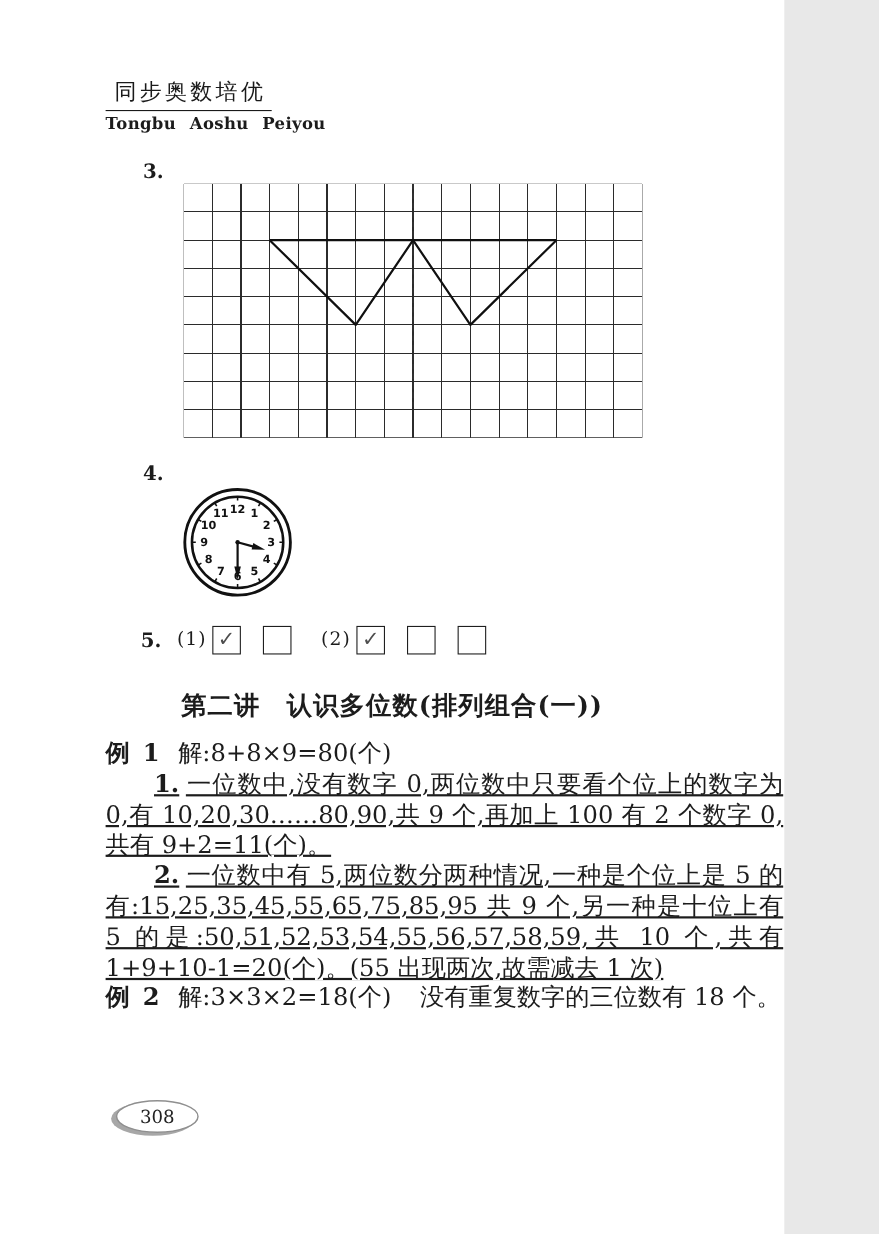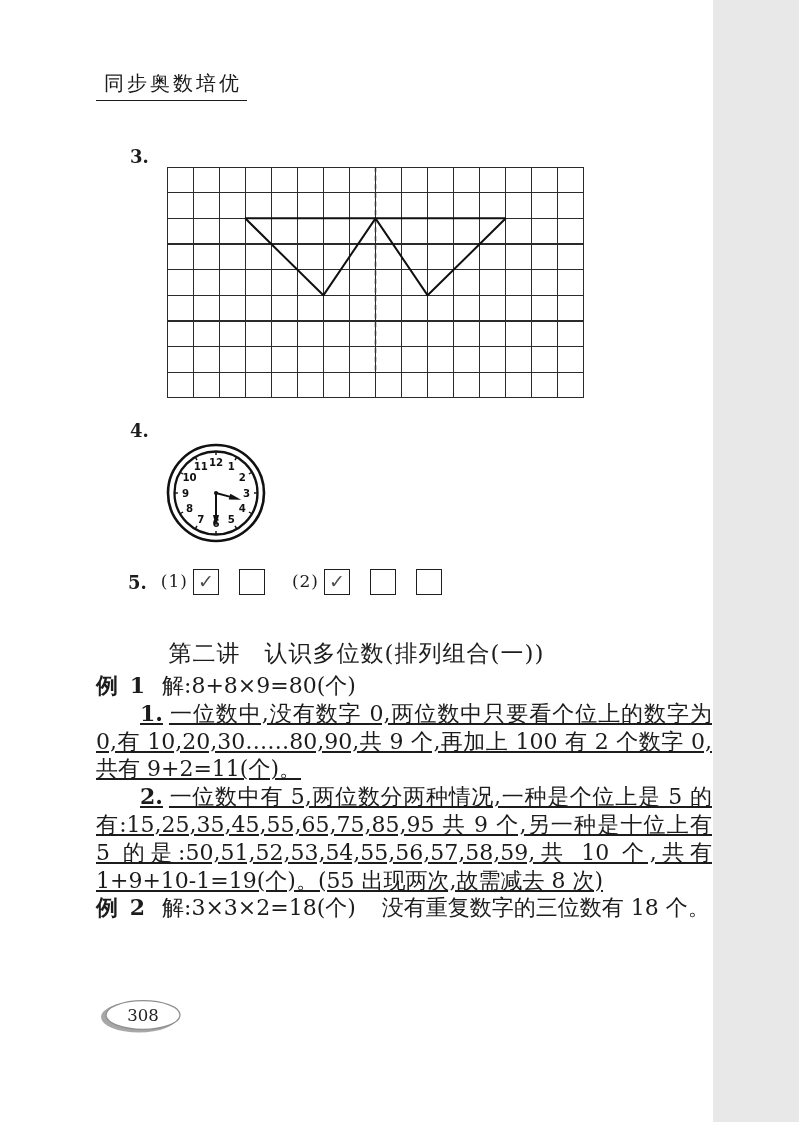--- a/index.html
+++ b/index.html
@@ -36,22 +36,22 @@
 
   
   .item5{position:absolute;left:128px;top:569px;display:flex;align-items:center;font-size:17px;}
   .item5 .num5{font-weight:bold;font-size:18px;margin-right:7px;}
   .cb-label{margin-left:7px;margin-right:5px;letter-spacing:1px;}
   .cbox{display:inline-block;width:24px;height:24px;border:1.8px solid #1f1f1f;background:#fff;
         margin-right:20px;text-align:center;line-height:22px;vertical-align:middle;}
   .check{font-family:"DejaVu Sans","Liberation Sans",sans-serif;font-size:19px;color:#4d4d4d;}
 
   
-  .sec-title{position:absolute;left:0;right:0;top:626px;margin:12px;text-align:center;
-             font-size:23px;font-weight:normal;letter-spacing:1px;}
+  .sec-title{position:absolute;left:0;right:0;top:626px;margin:0;text-align:center;
+             font-size:23px;font-weight:bold;letter-spacing:1px;}
 
   
   .bodytxt{position:absolute;left:96px;top:672px;width:616px;font-size:22px;line-height:27.8px;
            text-align:justify;}
   .bodytxt p{margin:0;}
   .para{text-indent:2em;text-decoration:underline;}
   .para b{margin-right:6px;}
   .exlabel{margin-right:15px;letter-spacing:2px;}
   .practice{font-weight:bold;letter-spacing:1px;}
   .wide-gap{display:inline-block;width:26px;}
@@ -62,20 +62,21 @@
               text-anchor:middle;}
 </style>
 </head>
 <body>
 
 <div class="page">
 
   <div class="header">
     <div class="hd-title">同步奥数培优</div>
     <div class="hd-rule"></div>
+    <div class="hd-sub">Tongbu Aoshu Peiyou</div>
   </div>
 
   <div class="num n3">3.</div>
   <svg class="gridfig" viewBox="0 0 416 230.4" preserveAspectRatio="none">
       <line x1="0" y1="0" x2="0" y2="230.4" class="gl"></line>
       <line x1="26" y1="0" x2="26" y2="230.4" class="gl"></line>
       <line x1="52" y1="0" x2="52" y2="230.4" class="gl"></line>
       <line x1="78" y1="0" x2="78" y2="230.4" class="gl"></line>
       <line x1="104" y1="0" x2="104" y2="230.4" class="gl"></line>
       <line x1="130" y1="0" x2="130" y2="230.4" class="gl"></line>
@@ -143,21 +144,21 @@
   <div class="item5">
     <span class="num5">5.</span>
     <span id="cbgroups"><span class="cb-label">(1)</span><span class="cbox"><span class="check">✓</span></span><span class="cbox"></span><span class="cb-label">(2)</span><span class="cbox"><span class="check">✓</span></span><span class="cbox"></span><span class="cbox"></span></span>
   </div>
 
   <h2 class="sec-title">第二讲　认识多位数(排列组合(一))</h2>
 
   <div class="bodytxt">
     <p class="exline"><b class="exlabel">例 1</b><span>解:8+8×9=80(个)</span></p>
     <p class="para"><b>1.</b><span>一位数中,没有数字 0,两位数中只要看个位上的数字为 0,有 10,20,30……80,90,共 9 个,再加上 100 有 2 个数字 0,共有 9+2=11(个)。</span></p>
-    <p class="para"><b>2.</b><span>一位数中有 5,两位数分两种情况,一种是个位上是 5 的有:15,25,35,45,55,65,75,85,95 共 9 个,另一种是十位上有 5 的是:50,51,52,53,54,55,56,57,58,59,共 10 个,共有 1+9+10-1=19(个)。(55 出现两次,故需减去 8 次)</span></p>
+    <p class="para"><b>2.</b><span>一位数中有 5,两位数分两种情况,一种是个位上是 5 的有:15,25,35,45,55,65,75,85,95 共 9 个,另一种是十位上有 5 的是:50,51,52,53,54,55,56,57,58,59,共 10 个,共有 1+9+10-1=20(个)。(55 出现两次,故需减去 1 次)</span></p>
     <p class="exline"><b class="exlabel">例 2</b><span>解:3×3×2=18(个)</span><span class="wide-gap"></span><span>没有重复数字的三位数有 18 个。</span></p>
   </div>
 
   <svg class="badge" viewBox="0 0 86 36">
     <ellipse cx="39" cy="19" rx="38" ry="15.5" fill="#a7a7a7"></ellipse>
     <ellipse cx="43" cy="17" rx="37" ry="14.3" fill="#ffffff" stroke="#8f8f8f" stroke-width="1.3"></ellipse>
     <text x="43" y="22.5">308</text>
   </svg>
 
 </div>

